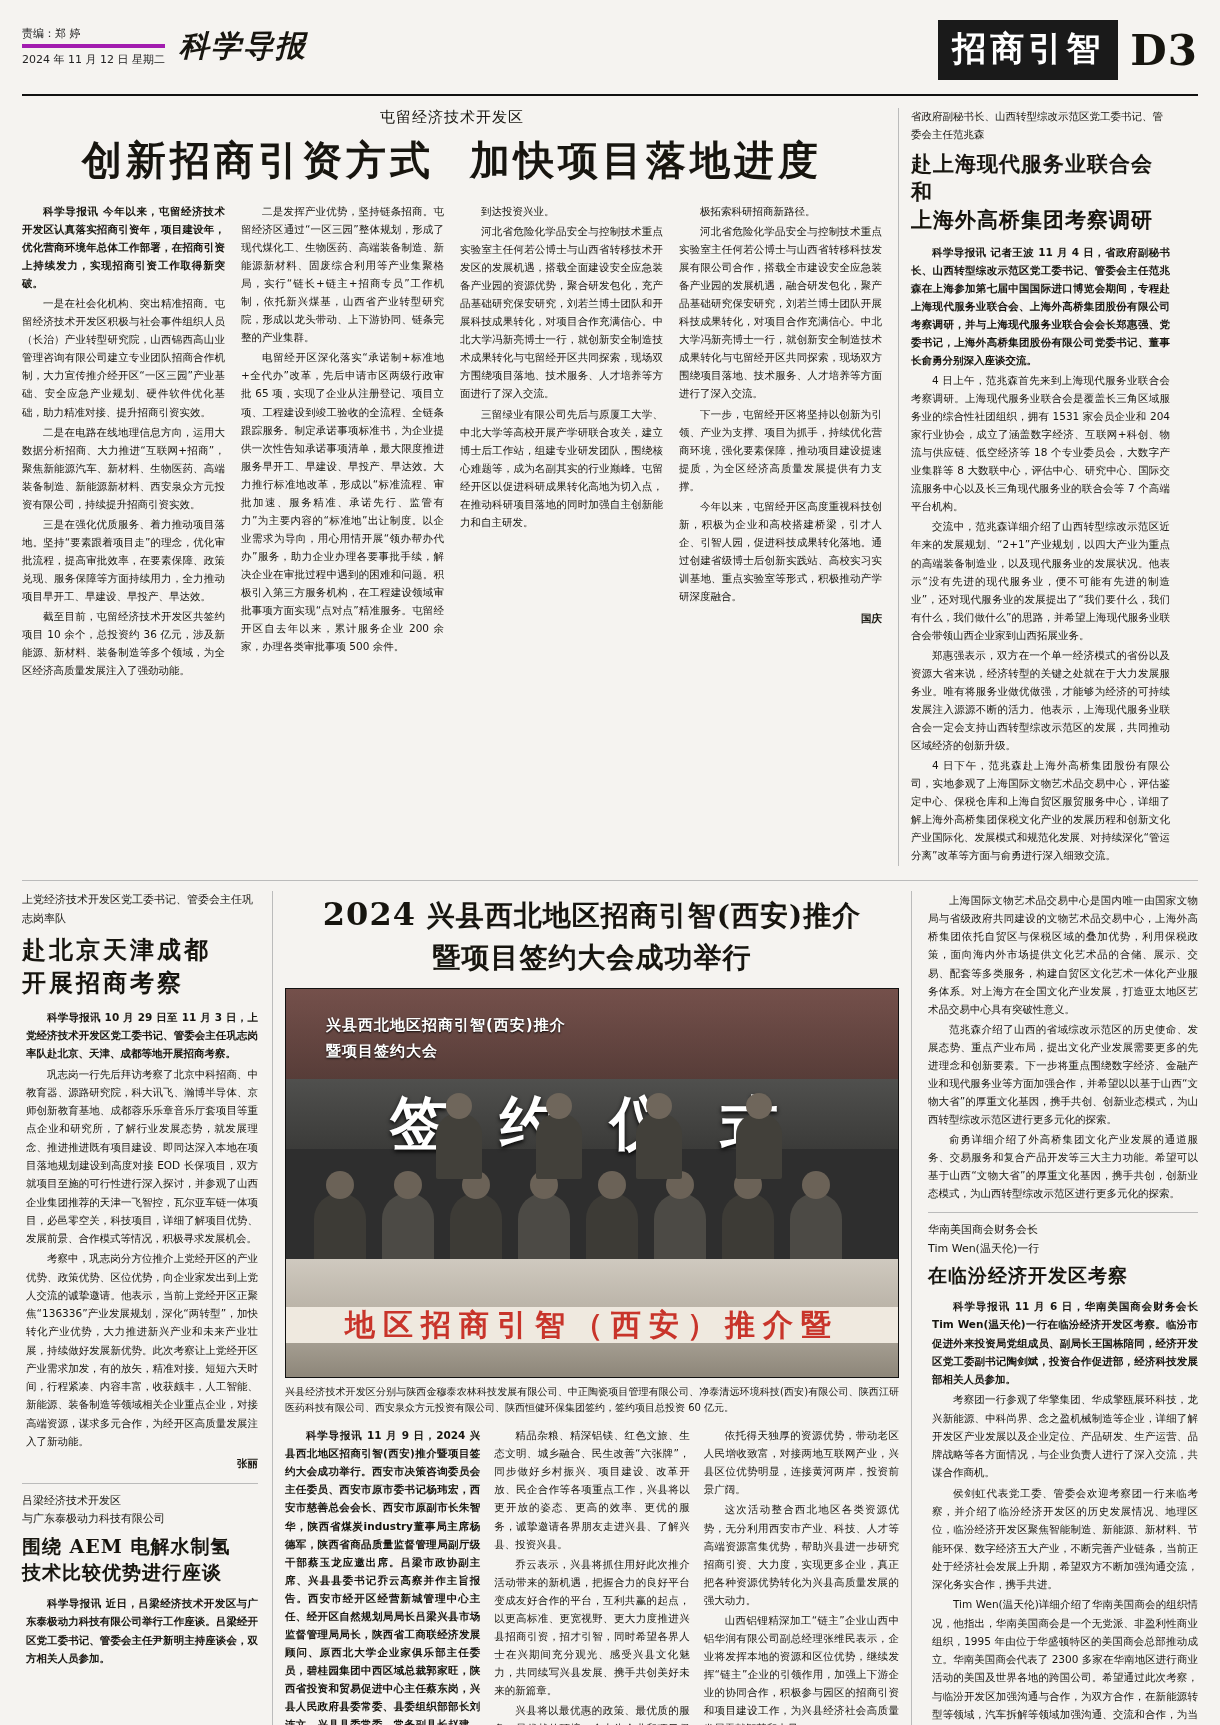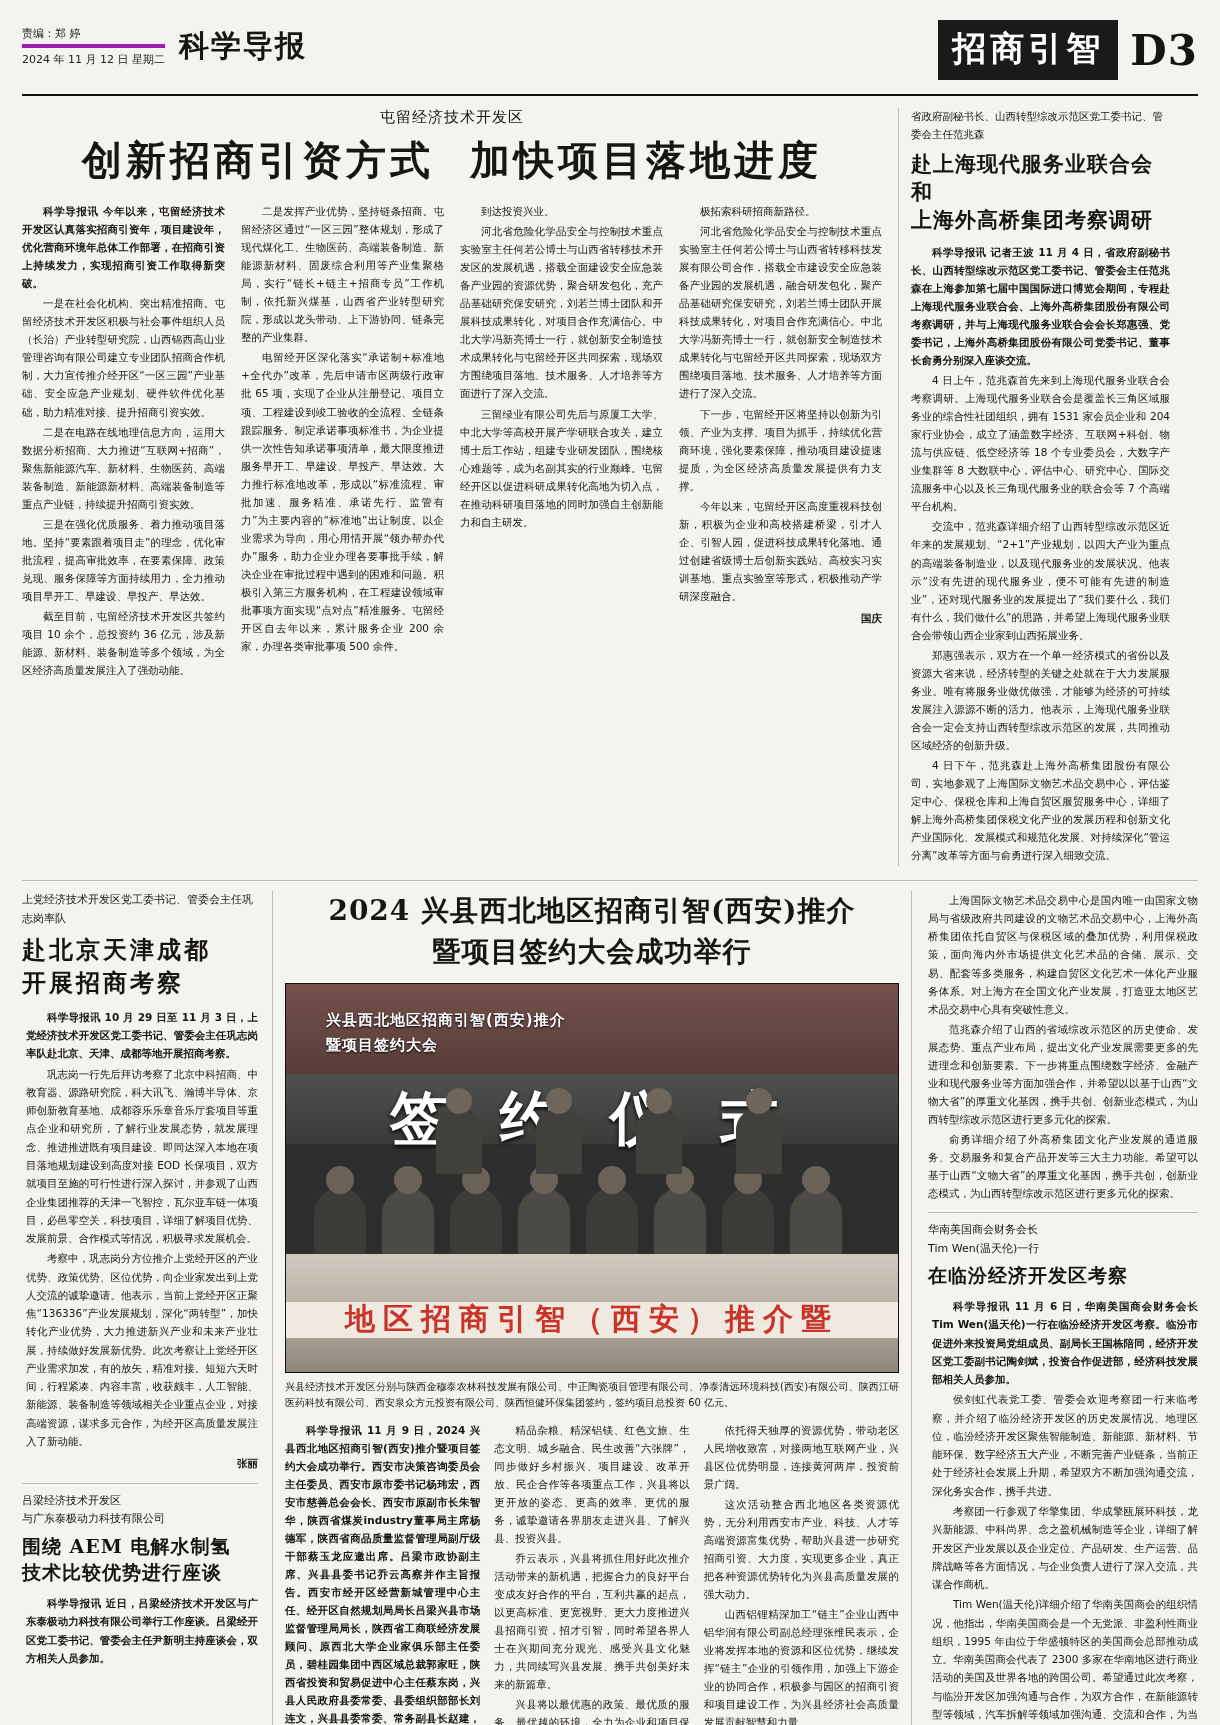--- a/index.html
+++ b/index.html
@@ -25,20 +25,21 @@
   }
   .mast-left { display:flex; align-items:flex-start; gap:14px; }
   .mast-meta {
     font-size:11px; line-height:1.85; padding-top:6px; color:#222;
     font-family:"DejaVu Sans", sans-serif;
   }
   .mast-meta div:nth-child(2){ border-top:4px solid #a21caf; padding-top:2px; }
   .paper-name {
     font-family:"DejaVu Serif", serif;
     font-size:30px; font-weight:bold; letter-spacing:2px;
+    font-style:italic;
     padding-top:8px;
   }
   .mast-right { display:flex; align-items:center; gap:12px; padding-top:2px;}
   .section-badge {
     background:#1a1a1a; color:#fff;
     font-size:34px; font-weight:bold; letter-spacing:4px;
     padding:6px 14px 8px 14px;
     font-family:"DejaVu Serif", serif;
     display:flex; align-items:center;
   }
@@ -91,21 +92,21 @@
   .art-body { font-size:10.5px; line-height:1.74; text-align:justify; }
   .art-body p { margin:0 0 2px 4px; text-indent:2em; }
   .divider { border-top:1px solid #bbb; margin:10px 0 8px 0; }
 
   .center-title {
     text-align:center; font-weight:bold;
     font-family:"DejaVu Serif", serif;
     font-size:28px; line-height:1.45; letter-spacing:1px;
     margin-bottom:10px;
   }
-  .center-title .year { font-size:28px; }
+  .center-title .year { font-size:32px; }
   .photo {
     width:100%; height:390px;
     background:#2e2e2e;
     position:relative; overflow:hidden;
     border:1px solid #111;
   }
   .caption { font-size:10px; line-height:1.6; margin-top:6px; text-align:justify; }
   .center-cols { display:flex; gap:14px; margin-top:10px; }
   .center-cols .col { width:calc((616px - 28px)/3); }
 
@@ -170,21 +171,21 @@
   <div class="top-wrap">
     <div class="top-main">
       <div class="kicker">屯留经济技术开发区</div>
       <div class="headline-main">
         <span>创新招商引资方式</span><span class="sp"></span><span>加快项目落地进度</span>
       </div>
       <div class="cols4">
         <div class="col">
           <p class="lead">科学导报讯 今年以来，屯留经济技术开发区认真落实招商引资年，项目建设年，优化营商环境年总体工作部署，在招商引资上持续发力，实现招商引资工作取得新突破。</p>
           <p>一是在社会化机构、突出精准招商。屯留经济技术开发区积极与社会事件组织人员（长治）产业转型研究院，山西锦西高山业管理咨询有限公司建立专业团队招商合作机制，大力宣传推介经开区“一区三园”产业基础、安全应急产业规划、硬件软件优化基础，助力精准对接、提升招商引资实效。</p>
-          <p>二是在电路在线地理信息方向，运用大数据分析招商、大力推进“互联网+招商”，聚焦新能源汽车、新材料、生物医药、高端装备制造、新能源新材料、高端装备制造等重点产业链，持续提升招商引资实效。</p>
+          <p>二是在电路在线地理信息方向，运用大数据分析招商、大力推进“互联网+招商”，聚焦新能源汽车、新材料、生物医药、高端装备制造、新能源新材料、西安泉众方元投资有限公司，持续提升招商引资实效。</p>
           <p>三是在强化优质服务、着力推动项目落地。坚持“要素跟着项目走”的理念，优化审批流程，提高审批效率，在要素保障、政策兑现、服务保障等方面持续用力，全力推动项目早开工、早建设、早投产、早达效。</p>
           <p>截至目前，屯留经济技术开发区共签约项目 10 余个，总投资约 36 亿元，涉及新能源、新材料、装备制造等多个领域，为全区经济高质量发展注入了强劲动能。</p>
         </div>
         <div class="col">
           <p>二是发挥产业优势，坚持链条招商。屯留经济区通过“一区三园”整体规划，形成了现代煤化工、生物医药、高端装备制造、新能源新材料、固废综合利用等产业集聚格局，实行“链长+链主+招商专员”工作机制，依托新兴煤基，山西省产业转型研究院，形成以龙头带动、上下游协同、链条完整的产业集群。</p>
           <p>电留经开区深化落实“承诺制+标准地+全代办”改革，先后申请市区两级行政审批 65 项，实现了企业从注册登记、项目立项、工程建设到竣工验收的全流程、全链条跟踪服务。制定承诺事项标准书，为企业提供一次性告知承诺事项清单，最大限度推进服务早开工、早建设、早投产、早达效。大力推行标准地改革，形成以“标准流程、审批加速、服务精准、承诺先行、监管有力”为主要内容的“标准地”出让制度。以企业需求为导向，用心用情开展“领办帮办代办”服务，助力企业办理各要事批手续，解决企业在审批过程中遇到的困难和问题。积极引入第三方服务机构，在工程建设领域审批事项方面实现“点对点”精准服务。屯留经开区自去年以来，累计服务企业 200 余家，办理各类审批事项 500 余件。</p>
         </div>
         <div class="col">
           <p>到达投资兴业。</p>
           <p>河北省危险化学品安全与控制技术重点实验室主任何若公博士与山西省转移技术开发区的发展机遇，搭载全面建设安全应急装备产业园的资源优势，聚合研发包化，充产品基础研究保安研究，刘若兰博士团队和开展科技成果转化，对项目合作充满信心。中北大学冯新亮博士一行，就创新安全制造技术成果转化与屯留经开区共同探索，现场双方围绕项目落地、技术服务、人才培养等方面进行了深入交流。</p>
@@ -316,22 +317,22 @@
       <div class="divider"></div>
 
       <div>
         <div class="sub-kicker">
           <div>华南美国商会财务会长</div>
           <div>Tim Wen(温天伦)一行</div>
         </div>
         <div class="sub-head sm">在临汾经济开发区考察</div>
         <div class="art-body">
           <p class="lead">科学导报讯 11 月 6 日，华南美国商会财务会长 Tim Wen(温天伦)一行在临汾经济开发区考察。临汾市促进外来投资局党组成员、副局长王国栋陪同，经济开发区党工委副书记陶剑斌，投资合作促进部，经济科技发展部相关人员参加。</p>
+          <p>考察团一行参观了华擎集团、华成擎瓯展环科技，龙兴新能源、中科尚界、念之盈机械制造等企业，详细了解开发区产业发展以及企业定位、产品研发、生产运营、品牌战略等各方面情况，与企业负责人进行了深入交流，共谋合作商机。</p>
           <p>侯剑虹代表党工委、管委会欢迎考察团一行来临考察，并介绍了临汾经济开发区的历史发展情况、地理区位，临汾经济开发区聚焦智能制造、新能源、新材料、节能环保、数字经济五大产业，不断完善产业链条，当前正处于经济社会发展上升期，希望双方不断加强沟通交流，深化务实合作，携手共进。</p>
-          <p>考察团一行参观了华擎集团、华成擎瓯展环科技，龙兴新能源、中科尚界、念之盈机械制造等企业，详细了解开发区产业发展以及企业定位、产品研发、生产运营、品牌战略等各方面情况，与企业负责人进行了深入交流，共谋合作商机。</p>
           <p>Tim Wen(温天伦)详细介绍了华南美国商会的组织情况，他指出，华南美国商会是一个无党派、非盈利性商业组织，1995 年由位于华盛顿特区的美国商会总部推动成立。华南美国商会代表了 2300 多家在华南地区进行商业活动的美国及世界各地的跨国公司。希望通过此次考察，与临汾开发区加强沟通与合作，为双方合作，在新能源转型等领域，汽车拆解等领域加强沟通、交流和合作，为当地经济发展注入新的活力和动力。</p>
 
         </div>
       </div>
     </div>
 
   </div>
 </div>
 
 </body></html>

